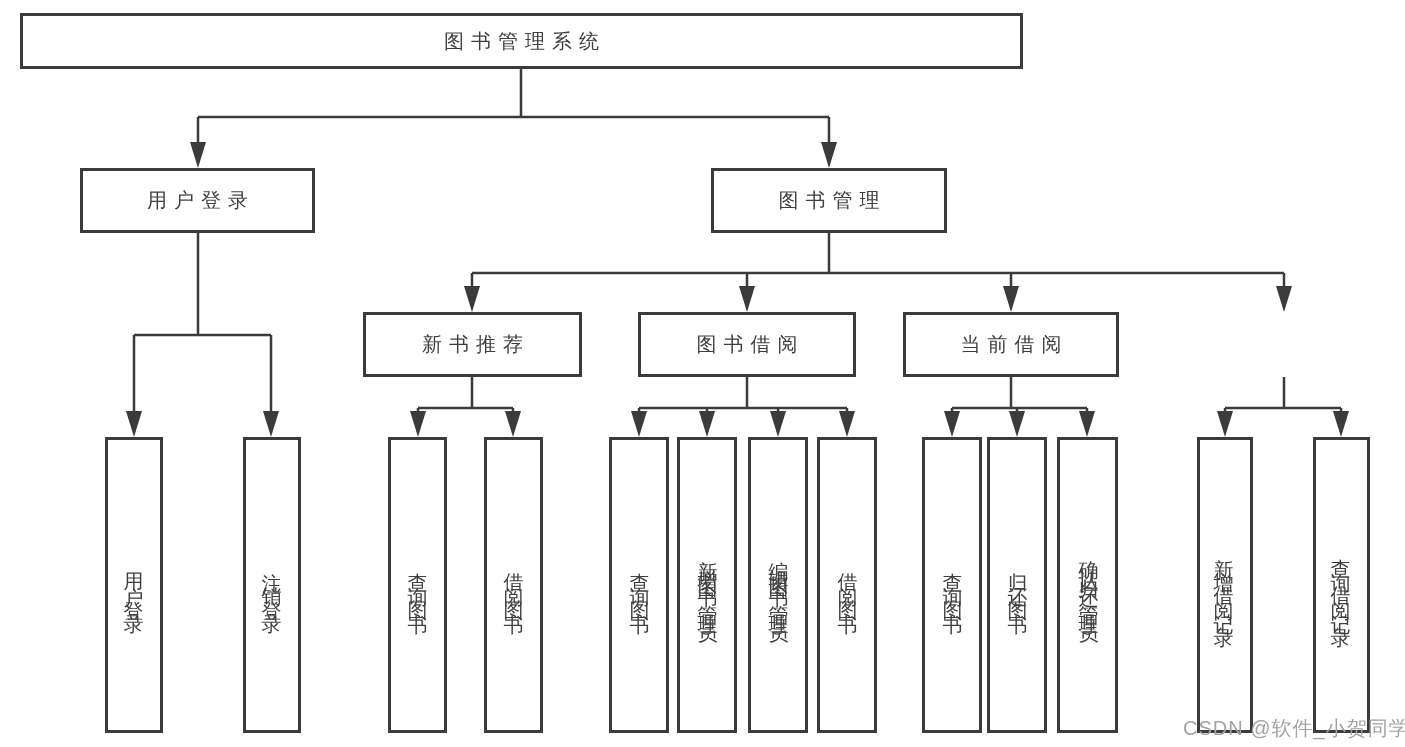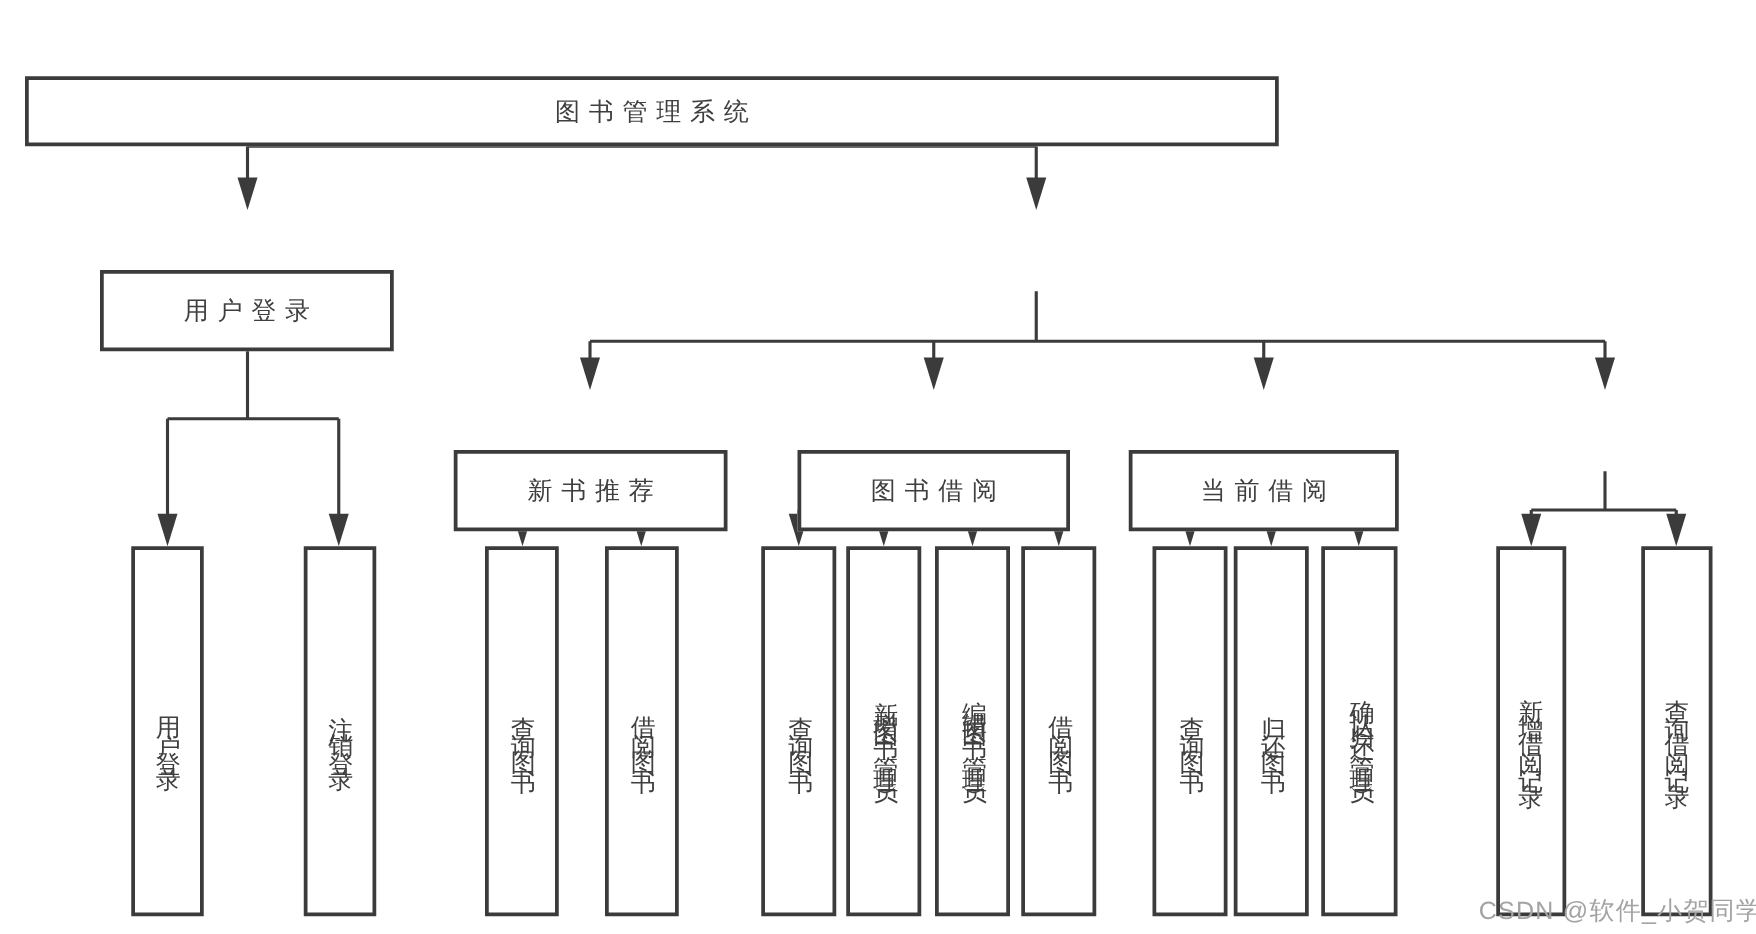--- a/index.html
+++ b/index.html
@@ -26,21 +26,20 @@
     background: #ffffff;
     border: 3px solid #3b3b3b;
     display: flex;
     align-items: center;
     justify-content: center;
     font-size: 20px;
     letter-spacing: 7px;
     text-indent: 7px;
     color: #3f3f3f;
     z-index: 2;
-    margin-top: 48px;
   }
 
   .vnode {
     position: absolute;
     top: 437px;
     height: 296px;
     background: #ffffff;
     border: 3px solid #3b3b3b;
     writing-mode: vertical-rl;
     text-align: center;
@@ -112,20 +111,21 @@
       <polygon points="1009,411 1025,411 1017,437"></polygon>
       <polygon points="1079,411 1095,411 1087,437"></polygon>
       <polygon points="1217,411 1233,411 1225,437"></polygon>
       <polygon points="1333,411 1349,411 1341,437"></polygon>
     </g>
   </svg>
 
   <div class="hnode" style="left:20px; top:13px; width:1003px; height:56px;">图书管理系统</div>
 
   <div class="hnode" style="left:80px; top:168px; width:235px; height:65px;">用户登录</div>
+  <div class="hnode" style="left:711px; top:168px; width:236px; height:65px;">图书管理</div>
 
   <div class="hnode" style="left:363px; top:312px; width:219px; height:65px;">新书推荐</div>
   <div class="hnode" style="left:638px; top:312px; width:218px; height:65px;">图书借阅</div>
   <div class="hnode" style="left:903px; top:312px; width:216px; height:65px;">当前借阅</div>
 
   <div class="vnode" style="left:105px; width:58px;">用户登录</div>
   <div class="vnode" style="left:243px; width:58px;">注销登录</div>
   <div class="vnode" style="left:388px; width:59px;">查询图书</div>
   <div class="vnode" style="left:484px; width:59px;">借阅图书</div>
   <div class="vnode" style="left:609px; width:60px;">查询图书</div>

